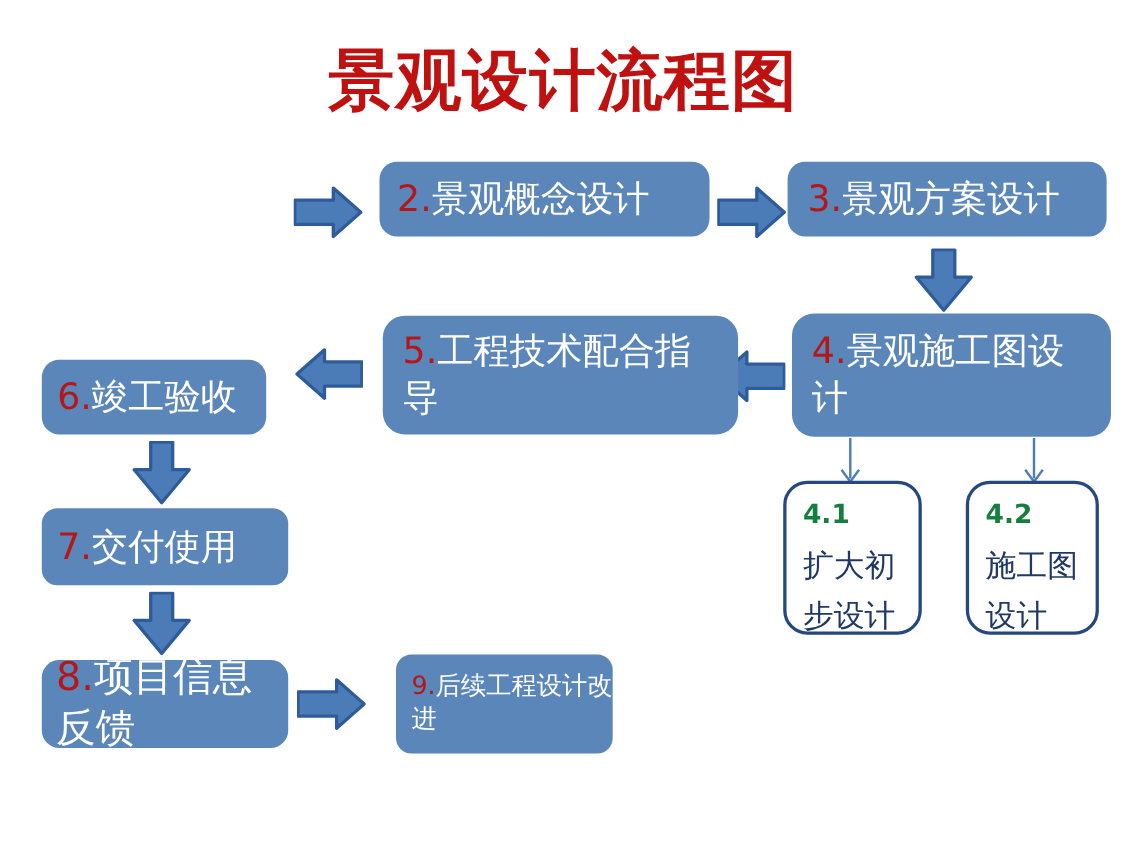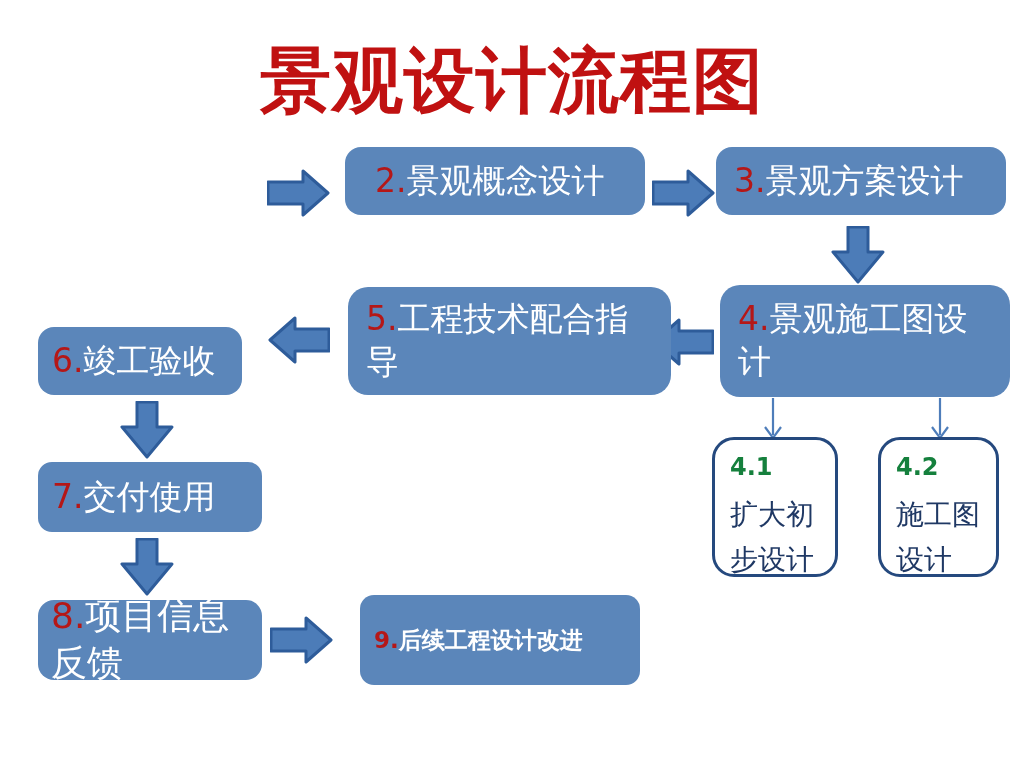--- a/index.html
+++ b/index.html
@@ -3,21 +3,21 @@
 <meta charset="utf-8">
 <style>
   html,body{margin:0;padding:0;background:#888;}
   #slide{
     position:relative;width:1024px;height:768px;background:#ffffff;
     overflow:hidden;font-family:"DejaVu Serif", serif;
   }
   #title{
     position:absolute;left:0;top:34px;width:1024px;text-align:center;
     font-family:"DejaVu Sans","Liberation Sans",sans-serif;
-    font-weight:bold;font-size:71px;color:#C01111;letter-spacing:1px;
+    font-weight:bold;font-size:60px;color:#C01111;letter-spacing:1px;
   }
   .box{
     position:absolute;background:#5B86BA;border-radius:16px;
     display:flex;align-items:center;box-sizing:border-box;
     color:#ffffff;
   }
   .box-text{font-size:33px;line-height:1.3;}
   .num{
     font-family:"DejaVu Sans","Liberation Sans",sans-serif;
     color:#B51717;
@@ -46,21 +46,21 @@
 
   <div id="title">景观设计流程图</div>
 
 
   <div class="arrow" style="left:267px;top:168px;">
     <svg width="64" height="50" viewBox="0 0 64 50">
       <polygon points="1,14 36,14 36,3 61,25 36,47 36,36 1,36" fill="#4C7CB8" stroke="#2E5C9A" stroke-width="3" stroke-linejoin="round"></polygon>
     </svg>
   </div>
 
-  <div class="box" style="left:345px;top:147px;width:300px;height:68px;padding-left:30px;">
+  <div class="box" style="left:345px;top:147px;width:300px;height:68px;padding-left:16px;">
     <div class="box-text"><span class="num">2.</span><span class="lbl">景观概念设计</span></div>
   </div>
 
   <div class="arrow" style="left:652px;top:168px;">
     <svg width="64" height="50" viewBox="0 0 64 50">
       <polygon points="1,14 36,14 36,3 61,25 36,47 36,36 1,36" fill="#4C7CB8" stroke="#2E5C9A" stroke-width="3" stroke-linejoin="round"></polygon>
     </svg>
   </div>
 
   <div class="box" style="left:716px;top:147px;width:290px;height:68px;padding-left:18px;">
@@ -118,21 +118,21 @@
   <div class="box" style="left:38px;top:600px;width:224px;height:80px;padding-left:13px;">
     <div class="box-text" style="font-size:36px;"><span class="num">8.</span><span class="lbl">项目信息反馈</span></div>
   </div>
 
   <div class="arrow" style="left:270px;top:614px;">
     <svg width="64" height="52" viewBox="0 0 64 52">
       <polygon points="1,15 36,15 36,4 61,26 36,48 36,37 1,37" fill="#4C7CB8" stroke="#2E5C9A" stroke-width="3" stroke-linejoin="round"></polygon>
     </svg>
   </div>
 
-  <div class="box small" style="left:360px;top:595px;width:280px;height:90px;padding-left:14px;border-radius:14px;font-weight:bold;">
+  <div class="box small" style="left:360px;top:595px;width:197px;height:90px;padding-left:14px;border-radius:14px;">
     <div class="box-text"><span class="num">9.</span><span class="lbl">后续工程设计改进</span></div>
   </div>
 
   <div class="arrow" style="left:758px;top:398px;">
     <svg width="30" height="42" viewBox="0 0 30 42">
       <line x1="15" y1="0" x2="15" y2="37" stroke="#4E7DBA" stroke-width="2.2"></line>
       <polyline points="7,29 15,40 23,29" fill="none" stroke="#4E7DBA" stroke-width="2.2"></polyline>
     </svg>
   </div>
   <div class="arrow" style="left:925px;top:398px;">

